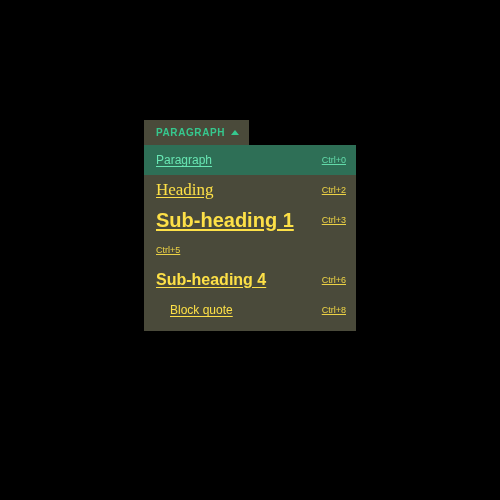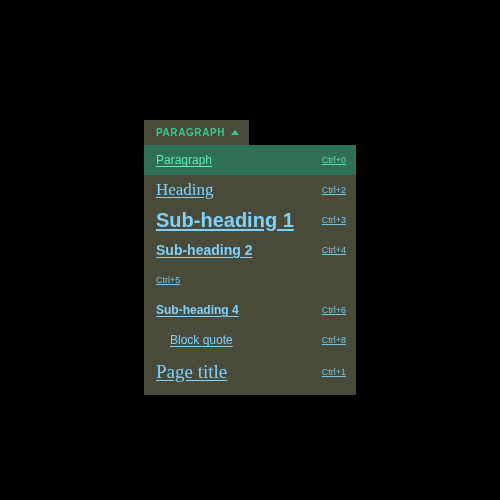--- a/index.html
+++ b/index.html
@@ -48,21 +48,21 @@
     box-shadow: 0 8px 18px rgba(0,0,0,0.55);
     padding-bottom: 6px;
     width: 212px;
   }
   .dd-item {
     display: flex;
     align-items: center;
     justify-content: space-between;
     padding: 0 10px 0 12px;
     height: 30px;
-    color: #7dd3fc;
+    color: #fde047;
     cursor: pointer;
   }
   .dd-item.selected {
     background: #2e6f56;
     color: #e8fff4;
   }
   .dd-item .label {
     text-decoration: underline;
     text-underline-offset: 2px;
     white-space: nowrap;
@@ -77,21 +77,21 @@
   .dd-item.selected .shortcut {
     color: #68e6b3;
   }
 
   
   .sty-paragraph .label { font-size: 12px; font-weight: 400; }
   .sty-heading   .label { font-size: 17px; font-weight: 400; font-family: Georgia, "Times New Roman", serif; }
   .sty-sub1      .label { font-size: 20px; font-weight: 700; }
   .sty-sub2      .label { font-size: 14px; font-weight: 700; }
   .sty-sub3      .label { font-size: 13px; font-weight: 700; }
-  .sty-sub4      .label { font-size: 12px; font-weight: 700; }
+  .sty-sub4      .label { font-size: 16px; font-weight: 700; }
   .sty-pre       .label { font-size: 11px; font-family: "Courier New", monospace; font-weight: 400; }
   .sty-block     .label { font-size: 12px; font-weight: 400; padding-left: 14px; }
   .sty-title     .label { font-size: 19px; font-weight: 400; font-family: Georgia, "Times New Roman", serif; }
   .sty-title     { height: 34px; }
 </style>
 </head>
 <body>
 
 <div class="stage">
   <div class="dropdown">
@@ -107,35 +107,27 @@
           <span class="shortcut">Ctrl+0</span>
         </div>
         <div class="dd-item sty-heading">
           <span class="label">Heading</span>
           <span class="shortcut">Ctrl+2</span>
         </div>
         <div class="dd-item sty-sub1">
           <span class="label">Sub-heading 1</span>
           <span class="shortcut">Ctrl+3</span>
         </div>
-        <div class="dd-item sty-sub2">
-          <span class="label">Sub-heading 2</span>
-          <span class="shortcut">Ctrl+4</span>
-        </div>
         <div class="dd-item sty-sub3">
           <span class="shortcut">Ctrl+5</span>
         </div>
         <div class="dd-item sty-sub4">
           <span class="label">Sub-heading 4</span>
           <span class="shortcut">Ctrl+6</span>
         </div>
         <div class="dd-item sty-block">
           <span class="label">Block quote</span>
           <span class="shortcut">Ctrl+8</span>
         </div>
-        <div class="dd-item sty-title">
-          <span class="label">Page title</span>
-          <span class="shortcut">Ctrl+1</span>
-        </div>
       </div>
 
   </div>
 </div>
 
 </body></html>

